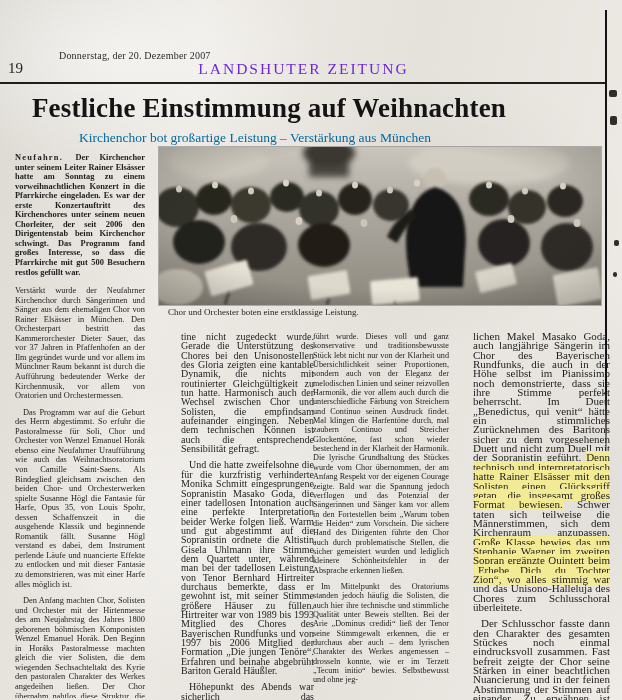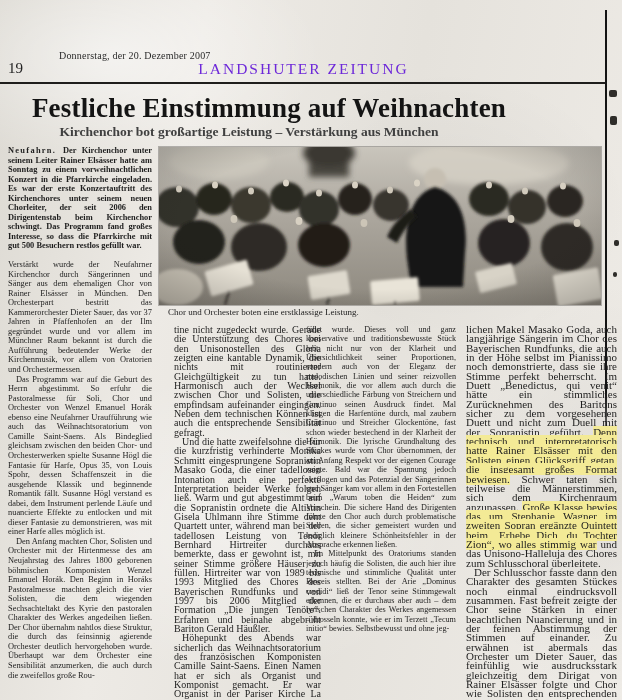--- a/index.html
+++ b/index.html
@@ -14,30 +14,30 @@
       linear-gradient(100deg,#dcd9d2,#edeae5 28%,#e5e2dc 58%,#efece7);
     color:#1d1d1d;
   }
   .abs{position:absolute;}
   .dateline{left:59px;top:50px;font-size:10px;letter-spacing:.2px;color:#2a2a2a;}
   .pageno{left:8px;top:60px;font-size:15px;color:#222;}
   .masthead{left:0;top:60px;width:607px;text-align:center;font-size:15.5px;letter-spacing:2px;color:#6d28d9;}
   .rule-top{left:0;top:82px;width:607px;height:2px;background:#1f1e1c;}
   .vrule{left:605px;top:10px;width:2px;height:468px;background:linear-gradient(#141414 0%,#141414 82%,rgba(20,20,20,0) 100%);}
   .headline{left:12px;top:86px;width:500px;margin:7px;text-align:center;font-size:27px;font-weight:bold;letter-spacing:.2px;color:#141414;}
-  .subhead{left:6px;top:124px;width:486px;margin:0;text-align:center;font-size:13.5px;font-weight:bold;color:#404040;}
+  .subhead{left:6px;top:124px;width:486px;margin:6px;text-align:center;font-size:13.5px;font-weight:normal;color:#0369a1;}
   .photo{left:159px;top:147px;width:442px;height:158px;background:#a8a49c;box-shadow:0 0 0 1px rgba(60,58,54,.35);}
   .photo svg{display:block;width:100%;height:100%;}
   .caption{left:168px;top:307px;width:440px;font-size:9px;color:#232323;}
   .col{overflow:hidden;text-align:justify;color:#1e1e1e;}
   .c0{left:8px;top:146px;width:144px;height:552px;font-size:8.4px;line-height:9.55px;}
   .c1{left:174px;top:325px;width:147px;height:376px;font-size:10px;line-height:9.35px;}
   .c2{left:306px;top:325px;width:150px;height:376px;font-size:8.2px;line-height:9.35px;font-family:Liberation Serif, serif;}
   .c3{left:466px;top:325px;width:151px;height:376px;font-size:11px;line-height:9.35px;}
-  .col p{margin:0;}
+  .col p{margin:7px;}
   .col p.gap{margin-top:9px;}
   .col p.ind{text-indent:8px;}
   .col p.lead{font-weight:bold;}
   .ls{letter-spacing:1.3px;}
   .hl{background:var(--hl,#f3ea96);box-decoration-break:clone;-webkit-box-decoration-break:clone;}
   .speck{background:#2f2d2a;border-radius:2px;}
 </style>
 </head>
 <body>
 

